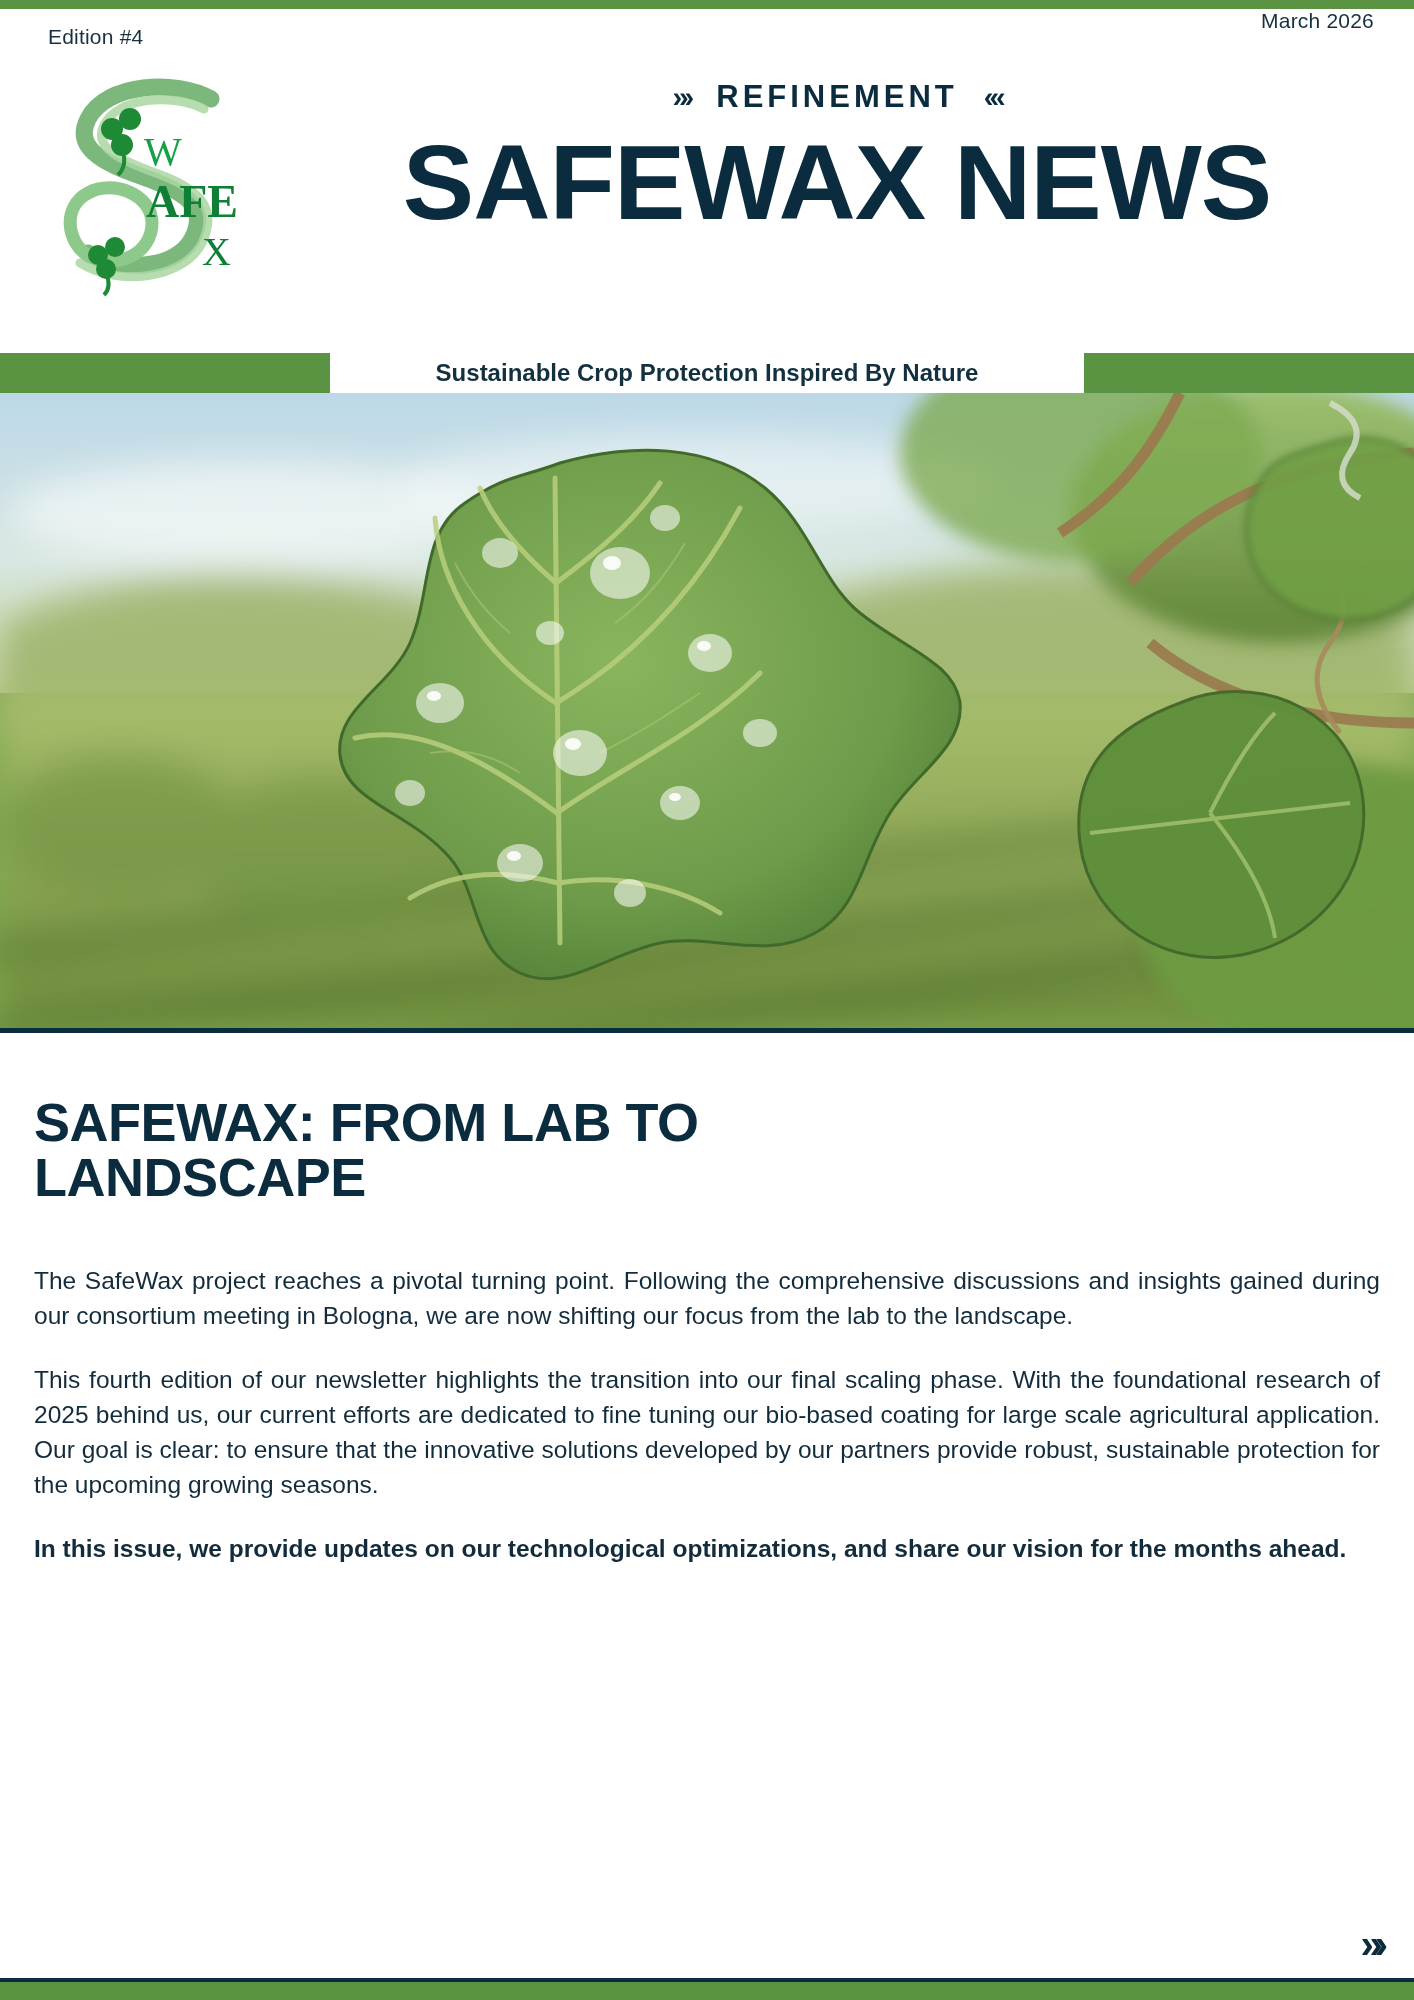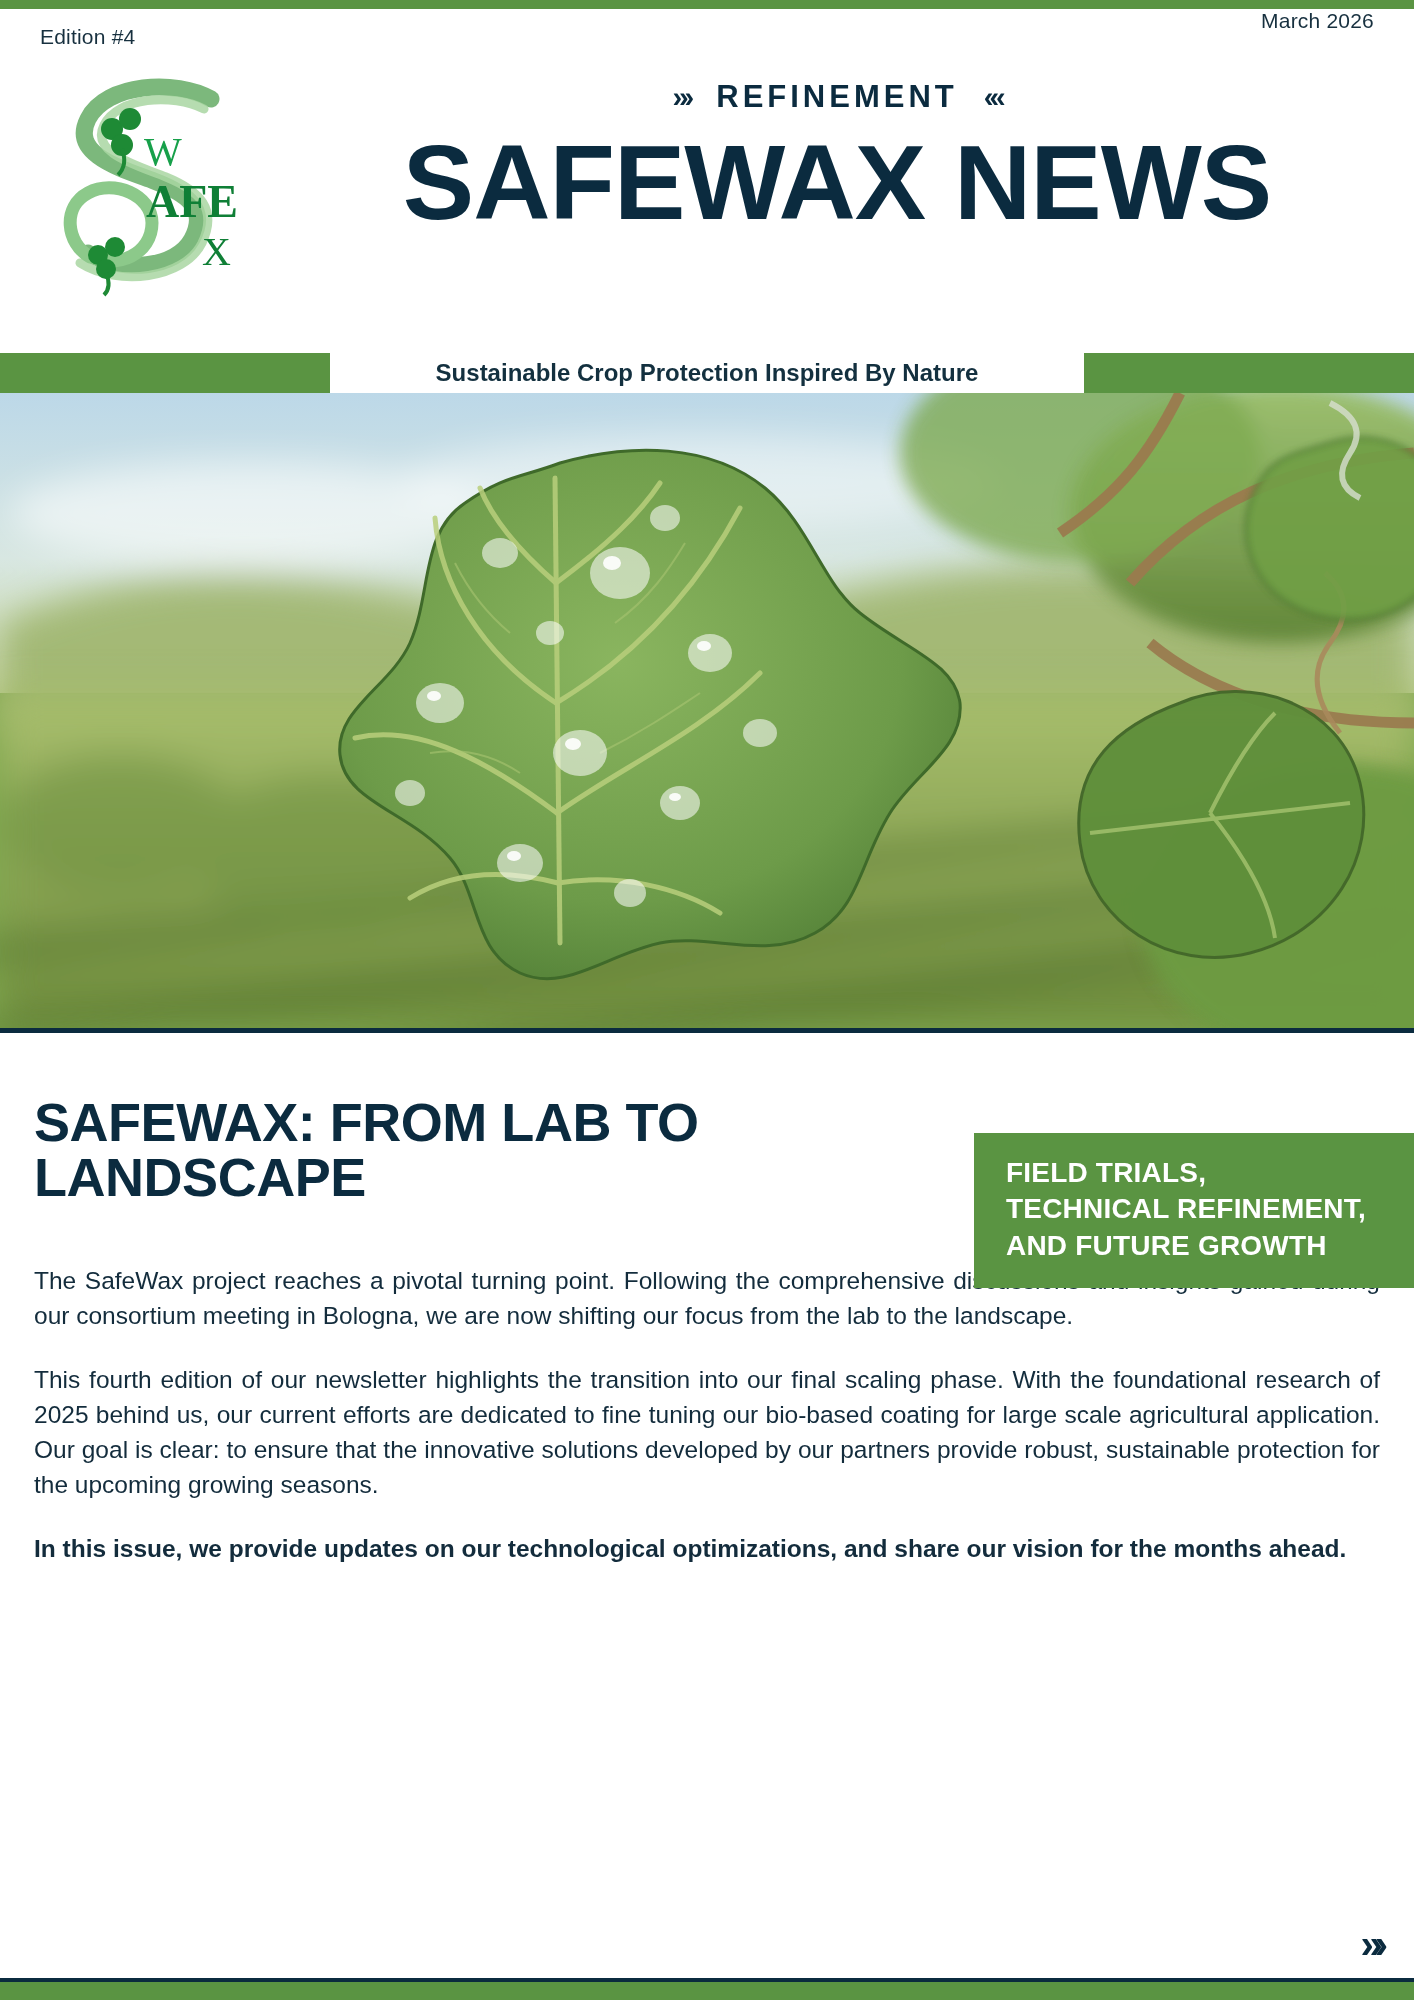--- a/index.html
+++ b/index.html
@@ -25,21 +25,21 @@
 
   
   .masthead {
     position: relative;
     padding: 0;
     height: 340px;
   }
   .edition {
     position: absolute;
     top: 16px;
-    left: 40px;
+    left: 48px;
     font-size: 21px;
     color: #17303f;
     letter-spacing: .2px;
   }
   .issue-date {
     position: absolute;
     top: 0;
     right: 40px;
     font-size: 21px;
     color: #17303f;
@@ -395,25 +395,20 @@
 
     <g stroke="#d7dfd0" stroke-width="6" fill="none" opacity=".8">
       <path d="M1330 10 q40 20 20 50 q-20 30 10 45"></path>
     </g>
   </svg>
 </div>
 
 <div class="article">
   <h1 class="headline">SAFEWAX: FROM LAB TO LANDSCAPE</h1>
 
-  <div class="subject-box">
-    <div>FIELD TRIALS,</div>
-    <div>TECHNICAL REFINEMENT,</div>
-    <div>AND FUTURE GROWTH</div>
-  </div>
 
   <div class="body-copy">
     <p>The SafeWax project reaches a pivotal turning point. Following the comprehensive discussions and insights gained during our consortium meeting in Bologna, we are now shifting our focus from the lab to the landscape.</p>
     <p>This fourth edition of our newsletter highlights the transition into our final scaling phase. With the foundational research of 2025 behind us, our current efforts are dedicated to fine tuning our bio-based coating for large scale agricultural application. Our goal is clear: to ensure that the innovative solutions developed by our partners provide robust, sustainable protection for the upcoming growing seasons.</p>
     <p>In this issue, we provide updates on our technological optimizations, and share our vision for the months ahead.</p>
   </div>
 </div>
 
 <div class="footer-chev">»›</div>
 <div class="bottom-rule"></div>

